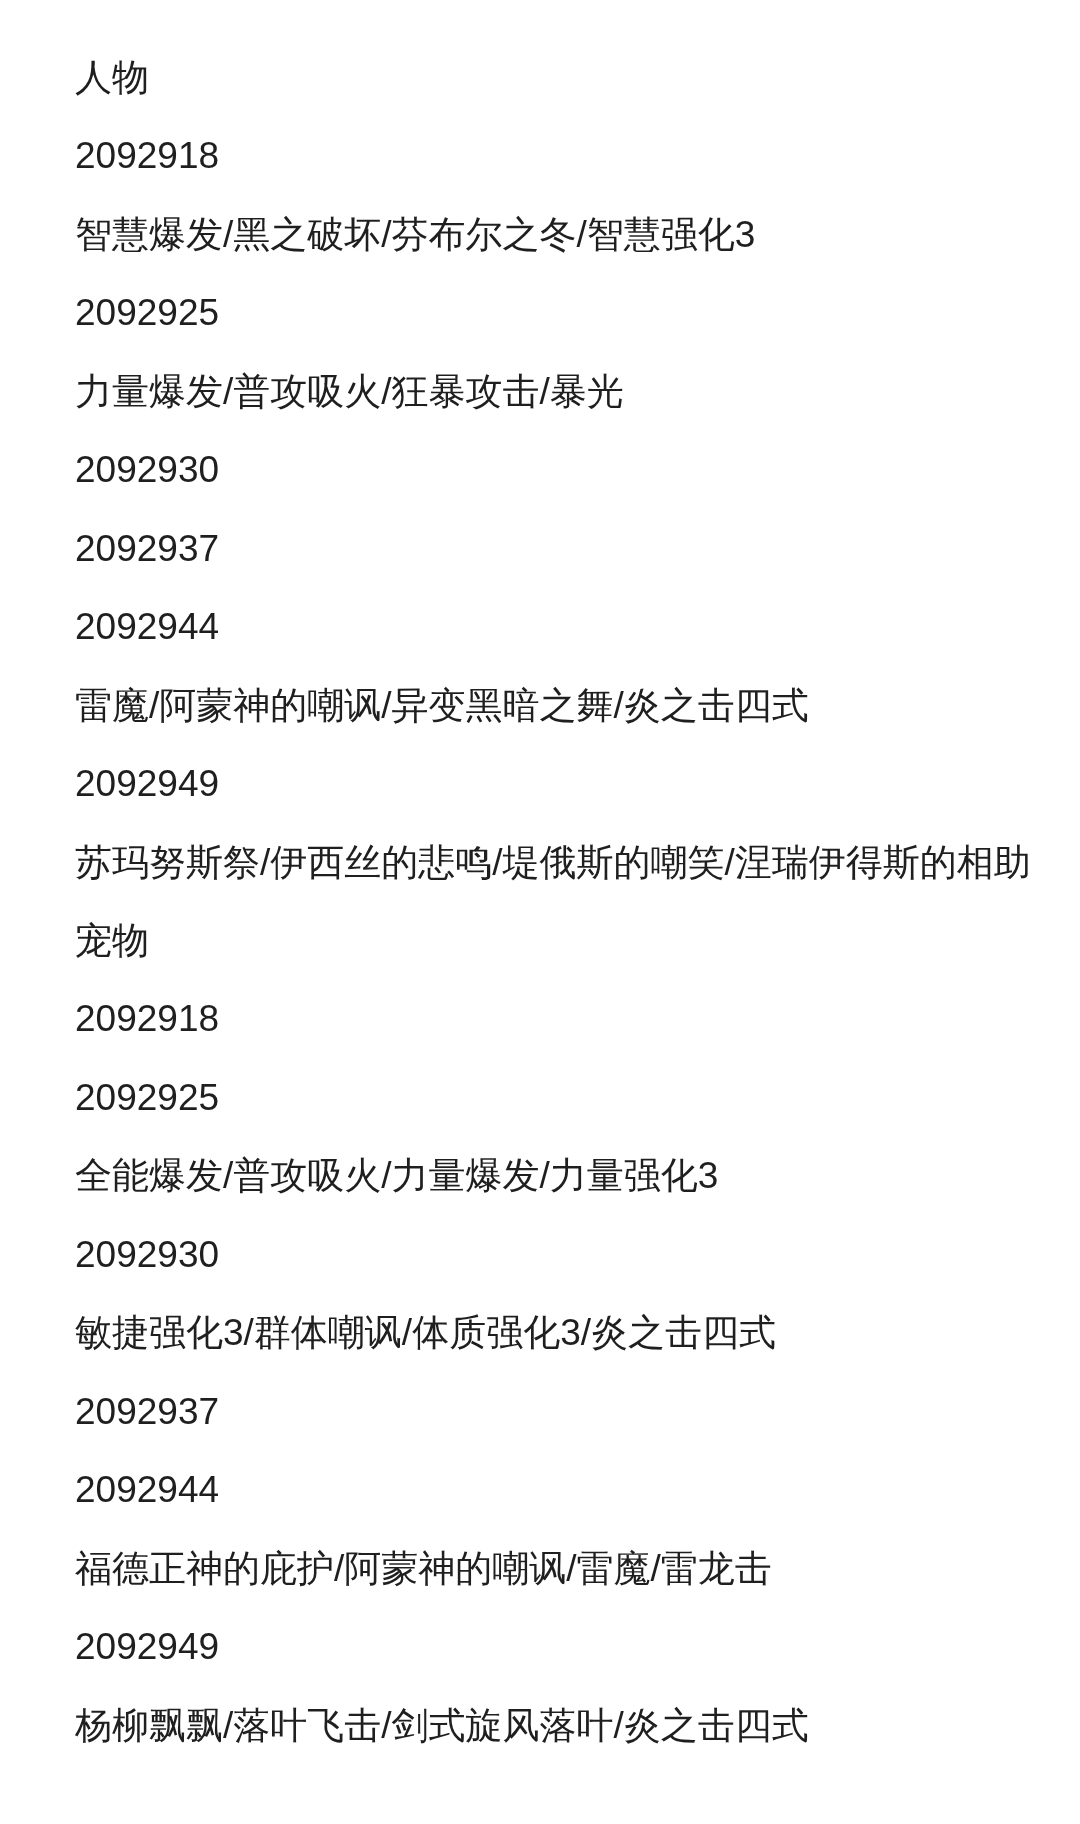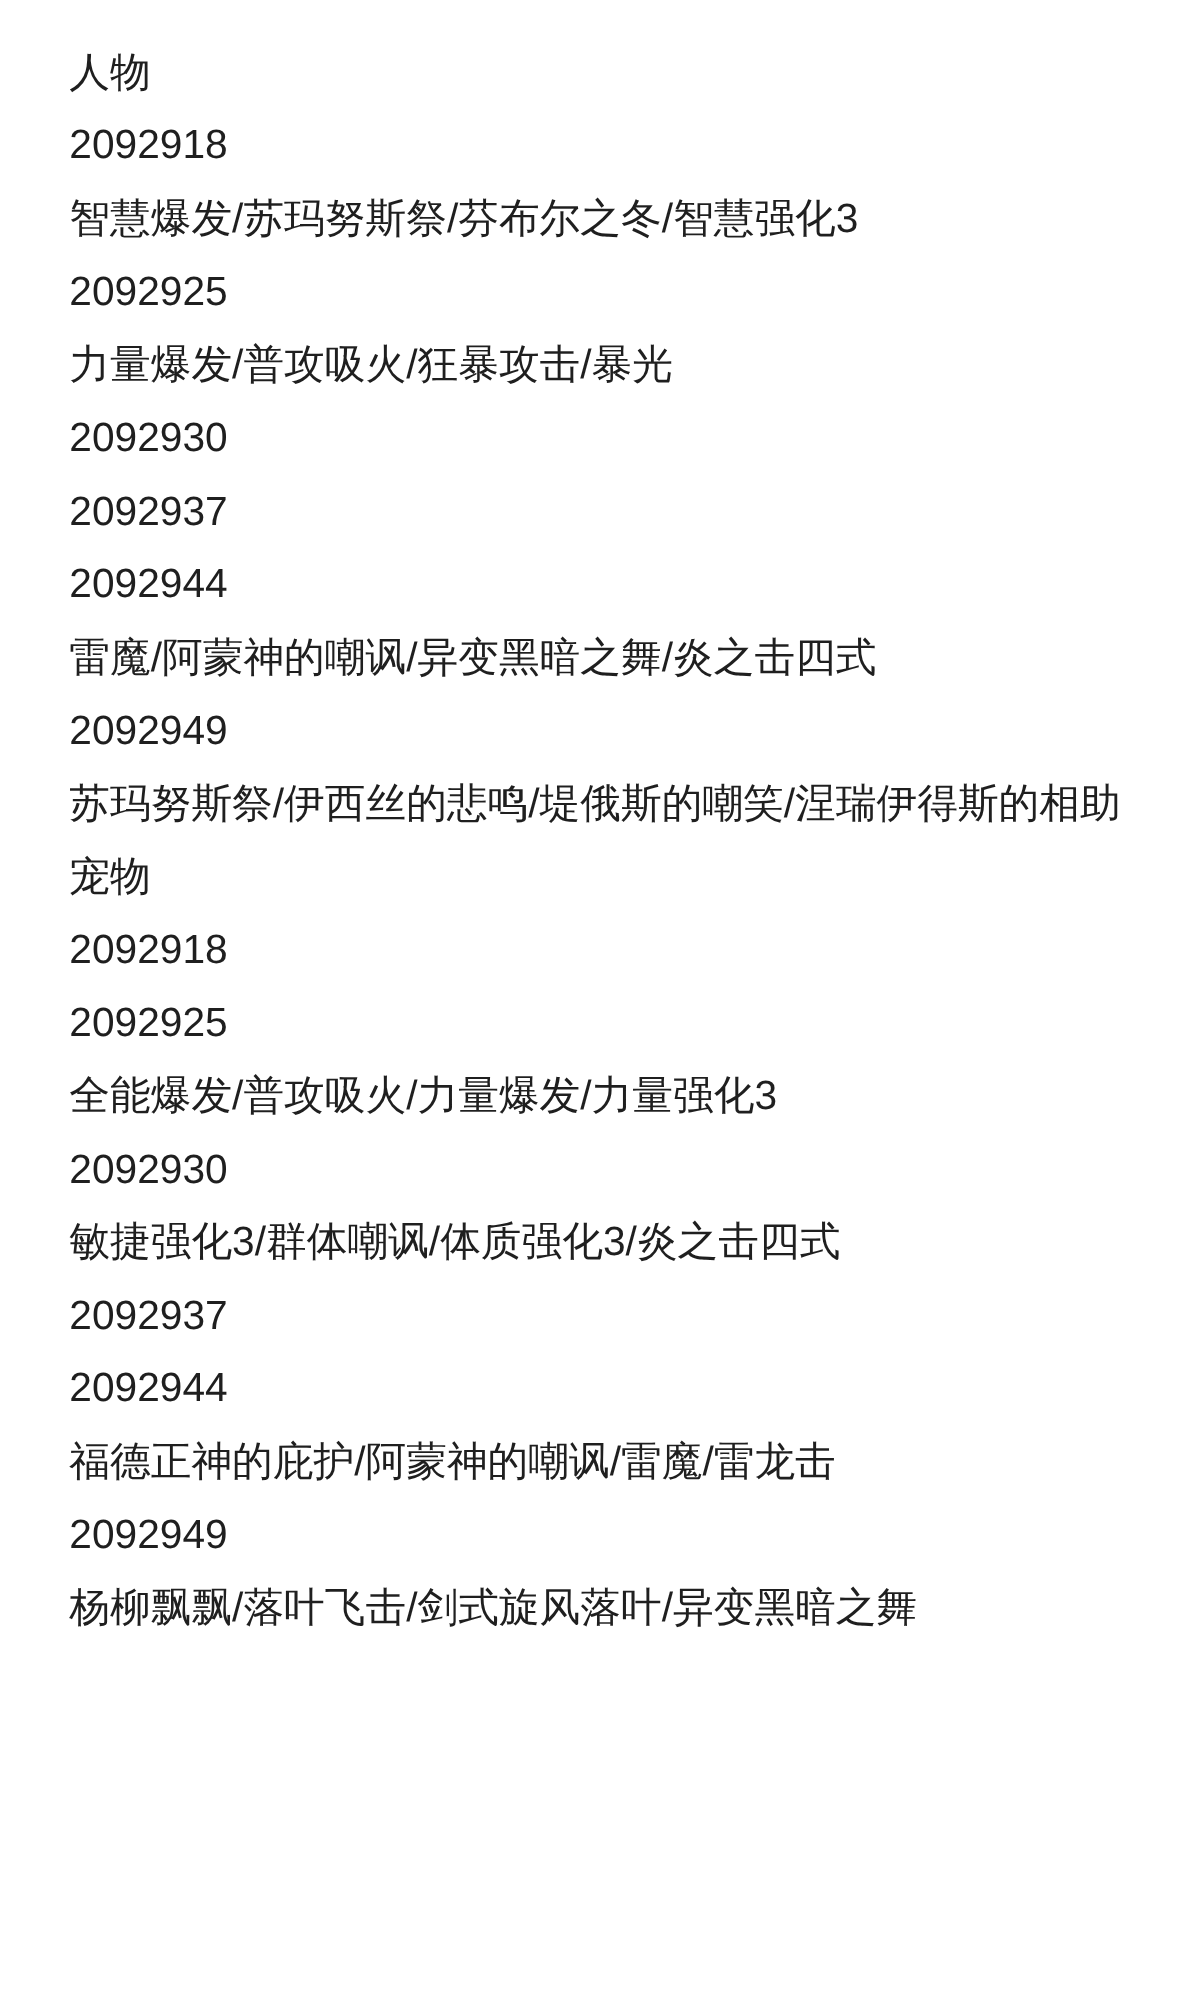--- a/index.html
+++ b/index.html
@@ -11,39 +11,39 @@
     width: 1080px;
     height: 1824px;
     overflow: hidden;
     font-family: "Liberation Sans", "DejaVu Sans", sans-serif;
     color: #1f1f1f;
   }
   .doc {
     padding: 33px 10px 0 63px;
   }
   .line {
-    margin: 0;
+    margin: 12px;
     padding: 0;
     font-size: 37px;
     line-height: 66.45px;
     font-weight: 400;
     white-space: nowrap;
     letter-spacing: 0;
   }
 </style>
 </head>
 <body style="background: rgb(255, 255, 255); color: rgb(31, 31, 31);">
 
 <div class="doc">
 
   <section>
     <p class="line">人物</p>
 
     <p class="line">2092918</p>
-    <p class="line">智慧爆发/苏玛努斯祭/芬布尔之冬/智慧强化3</p>
+    <p class="line">智慧爆发/黑之破坏/芬布尔之冬/智慧强化3</p>
 
     <p class="line">2092925</p>
     <p class="line">力量爆发/普攻吸火/狂暴攻击/暴光</p>
 
     <p class="line">2092930</p>
 
     <p class="line">2092937</p>
 
     <p class="line">2092944</p>
     <p class="line">雷魔/阿蒙神的嘲讽/异变黑暗之舞/炎之击四式</p>
@@ -62,16 +62,16 @@
 
     <p class="line">2092930</p>
     <p class="line">敏捷强化3/群体嘲讽/体质强化3/炎之击四式</p>
 
     <p class="line">2092937</p>
 
     <p class="line">2092944</p>
     <p class="line">福德正神的庇护/阿蒙神的嘲讽/雷魔/雷龙击</p>
 
     <p class="line">2092949</p>
-    <p class="line">杨柳飘飘/落叶飞击/剑式旋风落叶/异变黑暗之舞</p>
+    <p class="line">杨柳飘飘/落叶飞击/剑式旋风落叶/炎之击四式</p>
   </section>
 
 </div>
 
 </body></html>

